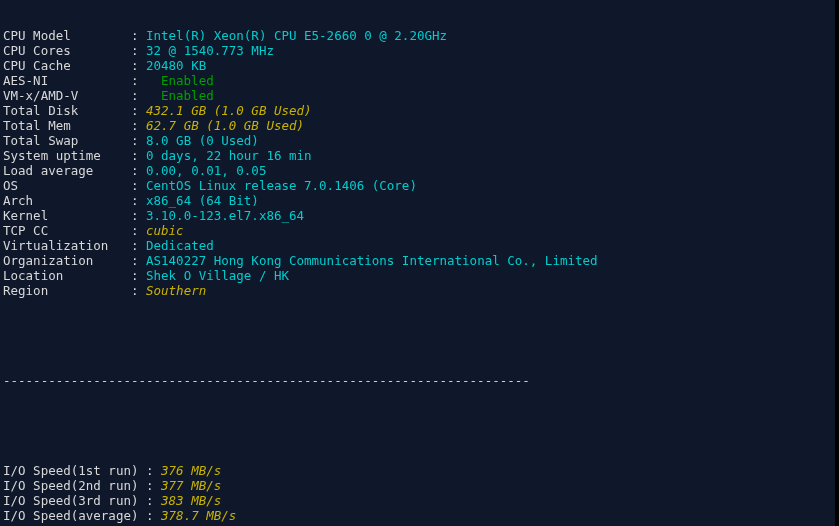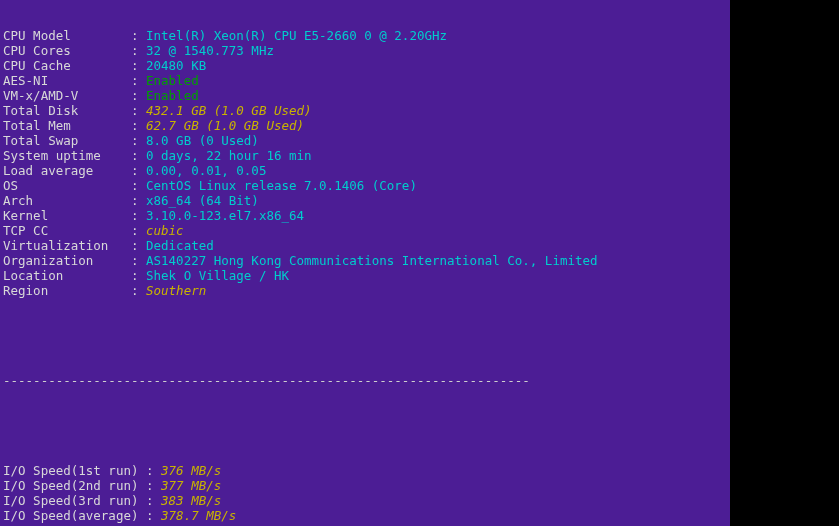--- a/index.html
+++ b/index.html
@@ -11,43 +11,43 @@
     width: 839px;
     height: 526px;
     overflow: hidden;
     font-family: "DejaVu Sans Mono", "Liberation Mono", monospace;
     font-size: 12.5px;
     line-height: 15px;
     color: #d8d8d8;
   }
   #terminal {
     position: relative;
-    width: 730px;
+    width: 835px;
     height: 526px;
-    background: #4c1d95;
+    background: #0f172a;
     padding: 16px;
     box-sizing: border-box;
     white-space: pre;
   }
   .screen {
     position: absolute;
     top: -2px;
     left: 3px;
     white-space: pre;
   }
   .line {
     height: 15px;
     line-height: 15px;
     white-space: pre;
     display: block;
   }
   .lbl    { color: #d8d8d8; }
   .colon  { color: #d8d8d8; }
   .cyan   { color: #00cdcd; }
-  .green  { color: #00a000; }
+  .green  { color: #00a000; margin-left: 15px; }
   .yellow { color: #c9b300; font-style: italic; }
   .sep    { color: #cfcfcf; }
   .blank  { height: 15px; display: block; }
 </style>
 </head>
 <body>
 
 <div id="terminal">
   <div class="screen">
     <div id="sysinfo-block"><div class="line"><span class="lbl">CPU Model        </span><span class="colon">: </span><span class="cyan">Intel(R) Xeon(R) CPU E5-2660 0 @ 2.20GHz</span></div><div class="line"><span class="lbl">CPU Cores        </span><span class="colon">: </span><span class="cyan">32 @ 1540.773 MHz</span></div><div class="line"><span class="lbl">CPU Cache        </span><span class="colon">: </span><span class="cyan">20480 KB</span></div><div class="line"><span class="lbl">AES-NI           </span><span class="colon">: </span><span class="green">Enabled</span></div><div class="line"><span class="lbl">VM-x/AMD-V       </span><span class="colon">: </span><span class="green">Enabled</span></div><div class="line"><span class="lbl">Total Disk       </span><span class="colon">: </span><span class="yellow">432.1 GB (1.0 GB Used)</span></div><div class="line"><span class="lbl">Total Mem        </span><span class="colon">: </span><span class="yellow">62.7 GB (1.0 GB Used)</span></div><div class="line"><span class="lbl">Total Swap       </span><span class="colon">: </span><span class="cyan">8.0 GB (0 Used)</span></div><div class="line"><span class="lbl">System uptime    </span><span class="colon">: </span><span class="cyan">0 days, 22 hour 16 min</span></div><div class="line"><span class="lbl">Load average     </span><span class="colon">: </span><span class="cyan">0.00, 0.01, 0.05</span></div><div class="line"><span class="lbl">OS               </span><span class="colon">: </span><span class="cyan">CentOS Linux release 7.0.1406 (Core)</span></div><div class="line"><span class="lbl">Arch             </span><span class="colon">: </span><span class="cyan">x86_64 (64 Bit)</span></div><div class="line"><span class="lbl">Kernel           </span><span class="colon">: </span><span class="cyan">3.10.0-123.el7.x86_64</span></div><div class="line"><span class="lbl">TCP CC           </span><span class="colon">: </span><span class="yellow">cubic</span></div><div class="line"><span class="lbl">Virtualization   </span><span class="colon">: </span><span class="cyan">Dedicated</span></div><div class="line"><span class="lbl">Organization     </span><span class="colon">: </span><span class="cyan">AS140227 Hong Kong Communications International Co., Limited</span></div><div class="line"><span class="lbl">Location         </span><span class="colon">: </span><span class="cyan">Shek O Village / HK</span></div><div class="line"><span class="lbl">Region           </span><span class="colon">: </span><span class="yellow">Southern</span></div></div>

